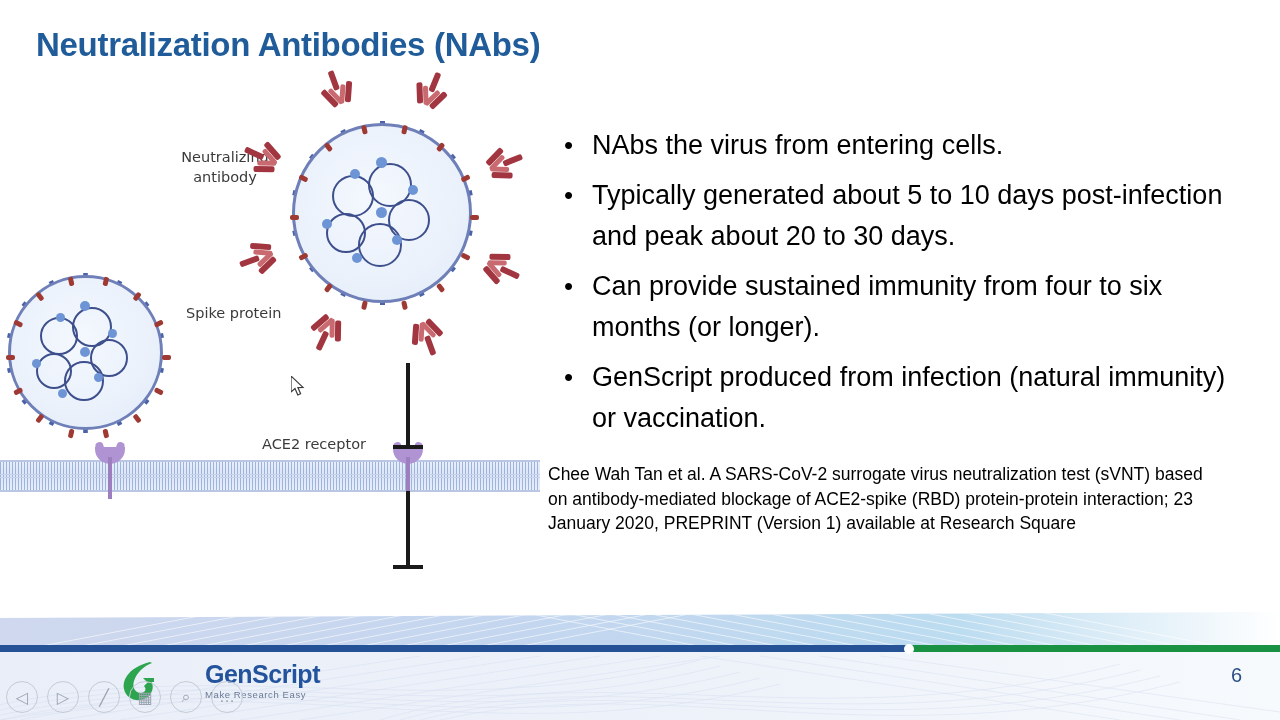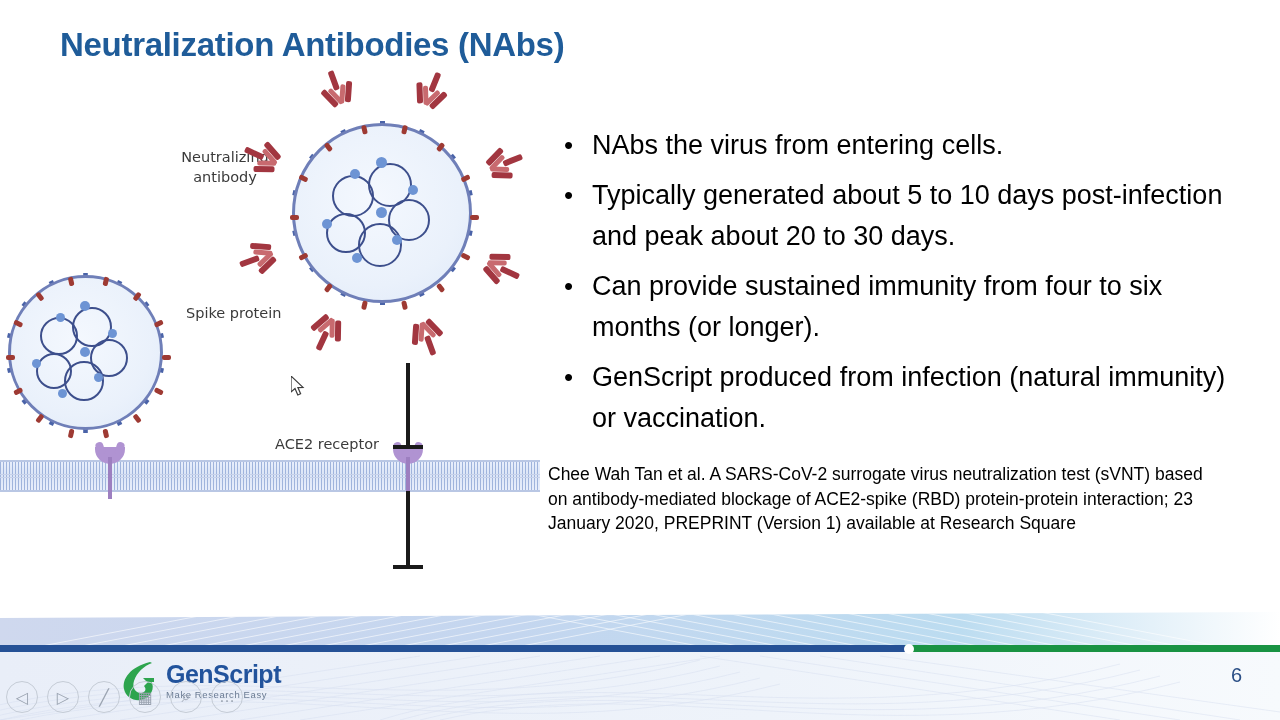--- a/index.html
+++ b/index.html
@@ -12,21 +12,21 @@
   #slide {
     position: relative;
     width: 1280px; height: 720px;
     background: #ffffff;
     overflow: hidden;
   }
 
   
   #title {
     position: absolute;
-    left: 60px; top: 26px;
+    left: 36px; top: 26px;
     font-size: 33px;
     font-weight: bold;
     color: #1F5C99;
     letter-spacing: -0.3px;
     white-space: nowrap;
   }
 
   
   #bullets {
     position: absolute;
@@ -75,21 +75,21 @@
     position: absolute;
     font-family: "DejaVu Sans", sans-serif;
     font-size: 14.5px;
     line-height: 20px;
     color: #3b3b3b;
     text-align: center;
     white-space: pre-line;
   }
   #lbl-nab   { left: 160px; top: 52px;  width: 130px; }
   #lbl-spike { left: 186px; top: 208px; width: 130px; text-align: left;}
-  #lbl-ace2  { left: 262px; top: 339px; width: 130px; text-align: center;}
+  #lbl-ace2  { left: 262px; top: 339px; width: 130px; text-align: left;}
   #lbl-rbd   { left: 105px; top: 390px; width: 220px; }
   #lbl-cpe   { left: 320px; top: 470px; width: 200px; }
 
   
   #membrane {
     position: absolute;
     left: 0; top: 365px;
     width: 540px; height: 28px;
     background:
       repeating-linear-gradient(90deg, #9fb4dc 0 1px, transparent 1px 3px),
@@ -231,21 +231,21 @@
   }
   #slide-number {
     position: absolute;
     right: 38px; top: 664px;
     font-size: 20px;
     color: #2b4f86;
     z-index: 14;
   }
 
   
-  #logo { position: absolute; left: 120px; top: 659px; z-index: 14; display:flex; align-items:center;}
+  #logo { position: absolute; left: 120px; top: 659px; z-index: 14; display:flex; align-items:center;gap:39px;}
   #logo-text { margin-left: 6px; }
   #logo-name { font-size: 25px; font-weight: bold; color: #22539c; letter-spacing:-0.5px; line-height:25px;}
   #logo-tag  { font-size: 9.5px; color: #6a7b93; letter-spacing: 0.6px; margin-top:2px;}
 
   
   #controls { position: absolute; left: 6px; top: 681px; display:flex; gap: 9px; z-index: 15;}
   .ctrl {
     width: 30px; height: 30px; border-radius: 50%;
     border: 1.5px solid #c5ccd6;
     display:flex; align-items:center; justify-content:center;

